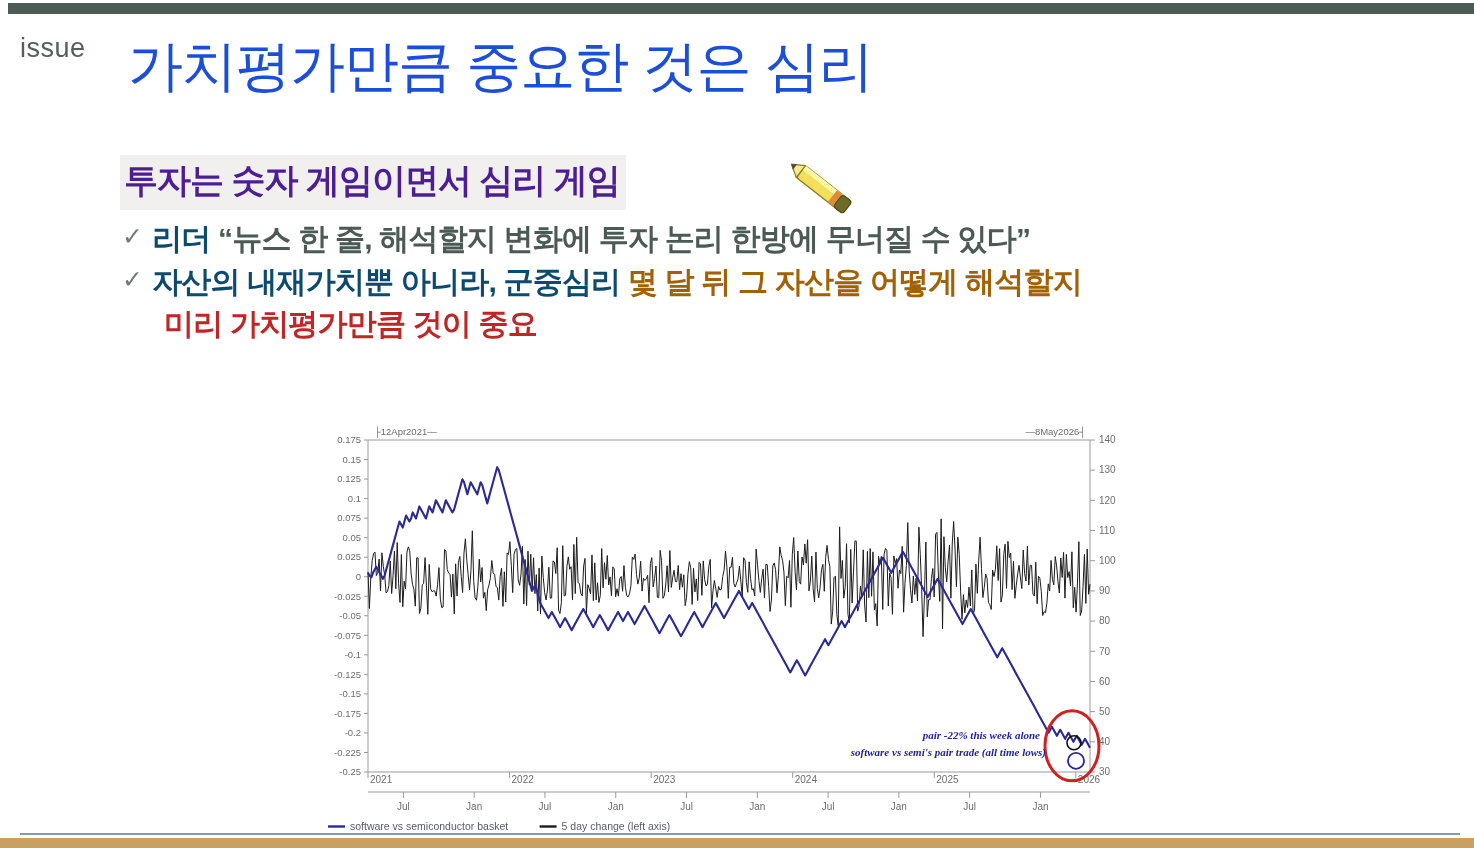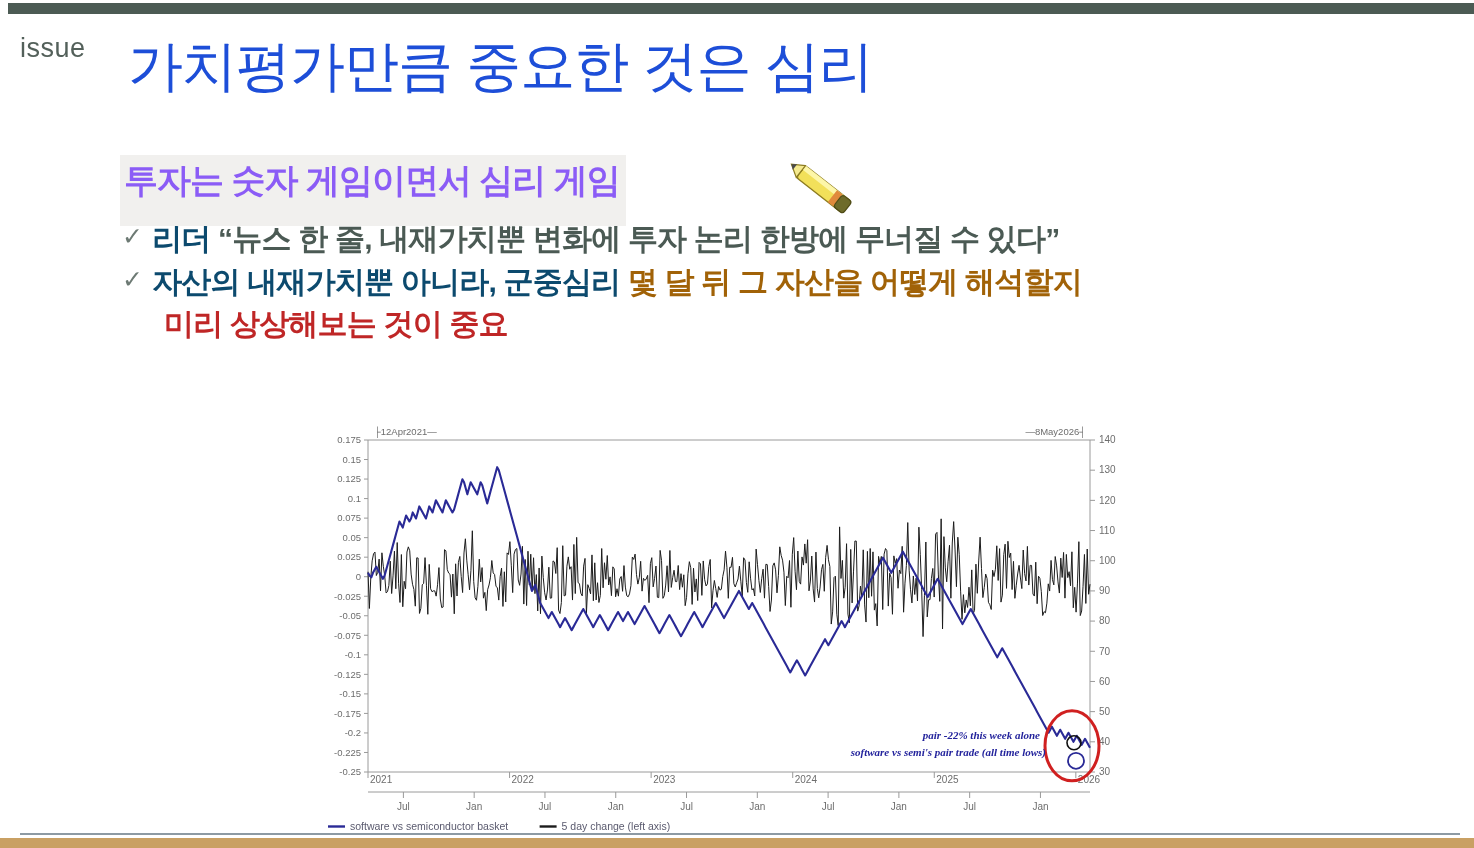--- a/index.html
+++ b/index.html
@@ -25,22 +25,22 @@
     position:absolute;left:20px;top:33px;
     font-size:27px;color:#53605a;letter-spacing:.5px;
   }
   .slide-title{
     position:absolute;left:128px;top:30px;
     font-size:55px;font-weight:400;color:#1d4ed8;
     letter-spacing:-1px;white-space:nowrap;
   }
   .headline{
     position:absolute;left:120px;top:155px;
-    font-size:34px;font-weight:bold;color:#8b5cf6;
-    background:#f1f0ee;padding:3px 6px 22px 4px;
+    font-size:34px;font-weight:bold;color:#4c1d95;
+    background:#f1f0ee;padding:3px 6px 6px 4px;
     letter-spacing:-1px;white-space:nowrap;
   }
   .pencil{position:absolute;left:778px;top:152px;width:95px;height:78px;}
   .bullets{position:absolute;left:122px;top:218px;width:1260px;}
   .bullet-row{
     display:flex;align-items:flex-start;
     font-size:30px;color:#4b5a54;line-height:1.42;
     white-space:nowrap;letter-spacing:-.8px;
   }
   .check{
@@ -75,27 +75,27 @@
     <polygon points="16,31 4,38.5 16,46" fill="#f5ea8e" stroke="#8d7c20" stroke-width="1.2"></polygon>
     <polygon points="8.5,35 4,38.5 8.5,42" fill="#4a4a4a"></polygon>
     <rect x="56" y="31" width="7" height="15" fill="#e08a3c"></rect>
     <rect x="63" y="31" width="12" height="15" rx="3" fill="#6e6b2a" stroke="#4e4b16" stroke-width="1.2"></rect>
   </g>
 </svg>
 
 <div class="bullets">
   <div class="bullet-row">
     <span class="check">✓</span>
-    <span><span class="b-plain">리더 </span><span class="b-dark">“뉴스 한 줄, 내재가치뿐 변화에 투자 논리 한방에 무너질 수 있다”</span></span>
+    <span><span class="b-plain">리더 </span><span class="b-dark">“뉴스 한 줄, 해석할지 변화에 투자 논리 한방에 무너질 수 있다”</span></span>
   </div>
   <div class="bullet-row">
     <span class="check">✓</span>
     <span><span class="b-plain">자산의 내재가치뿐 아니라, 군중심리 </span><span class="b-red">몇 달 뒤 그 자산을 어떻게 해석할지</span></span>
   </div>
-  <div class="bullet-cont">미리 상상해보는 것이 중요</div>
+  <div class="bullet-cont">미리 가치평가만큼 것이 중요</div>
 </div>
 
 <div class="chart-wrap">
   <svg id="chart" width="860" height="425" viewBox="0 0 860 425">
       <line x1="68" y1="28" x2="790" y2="28" stroke="#9a9a9a" stroke-width="1"></line>
       <line x1="68" y1="28" x2="68" y2="360" stroke="#9a9a9a" stroke-width="1"></line>
       <line x1="790" y1="28" x2="790" y2="360" stroke="#9a9a9a" stroke-width="1"></line>
       <line x1="68" y1="360" x2="790" y2="360" stroke="#9a9a9a" stroke-width="1"></line>
       <line x1="64" y1="28" x2="68" y2="28" stroke="#9a9a9a" stroke-width="1"></line>
       <text x="61" y="31.3" font-size="9.5" text-anchor="end" fill="#6d6d6d" font-family="&quot;Liberation Sans&quot;,sans-serif">0.175</text>

